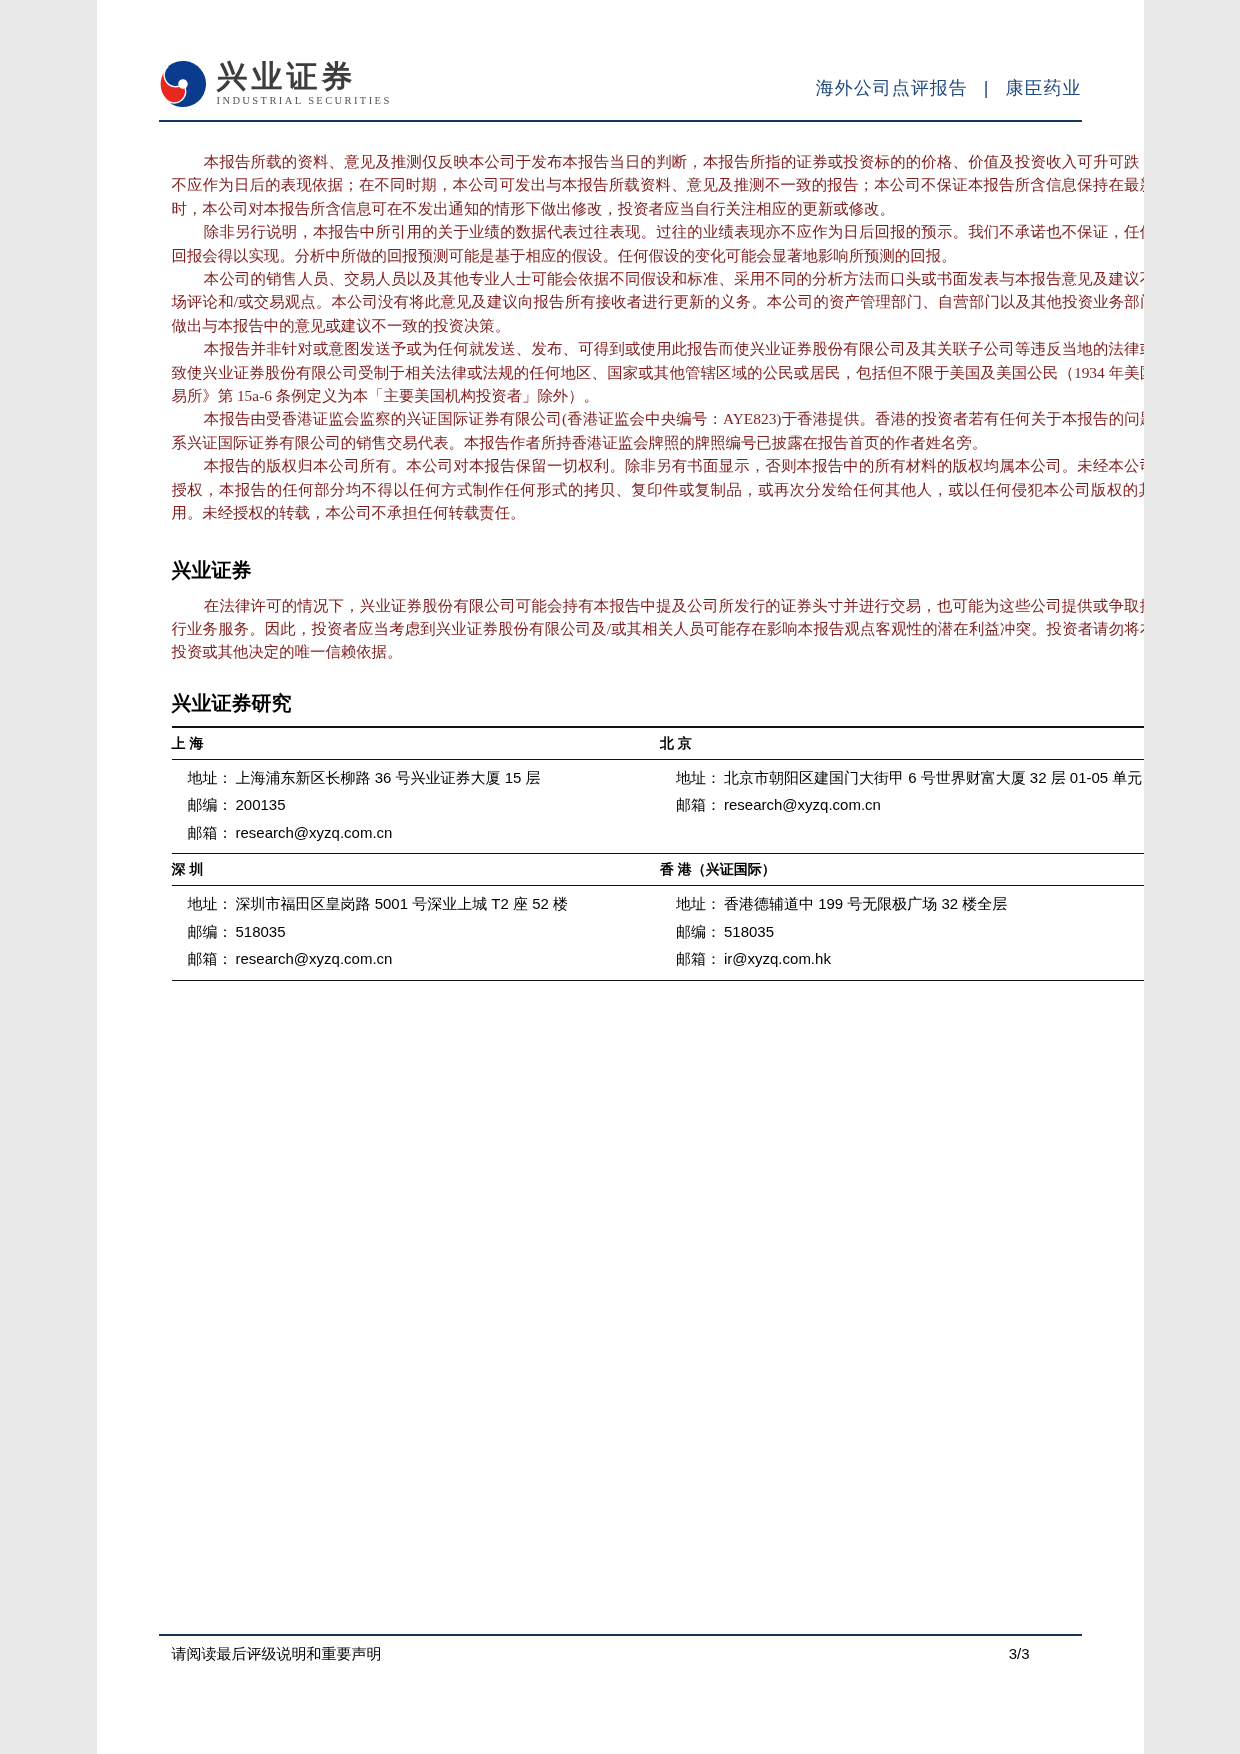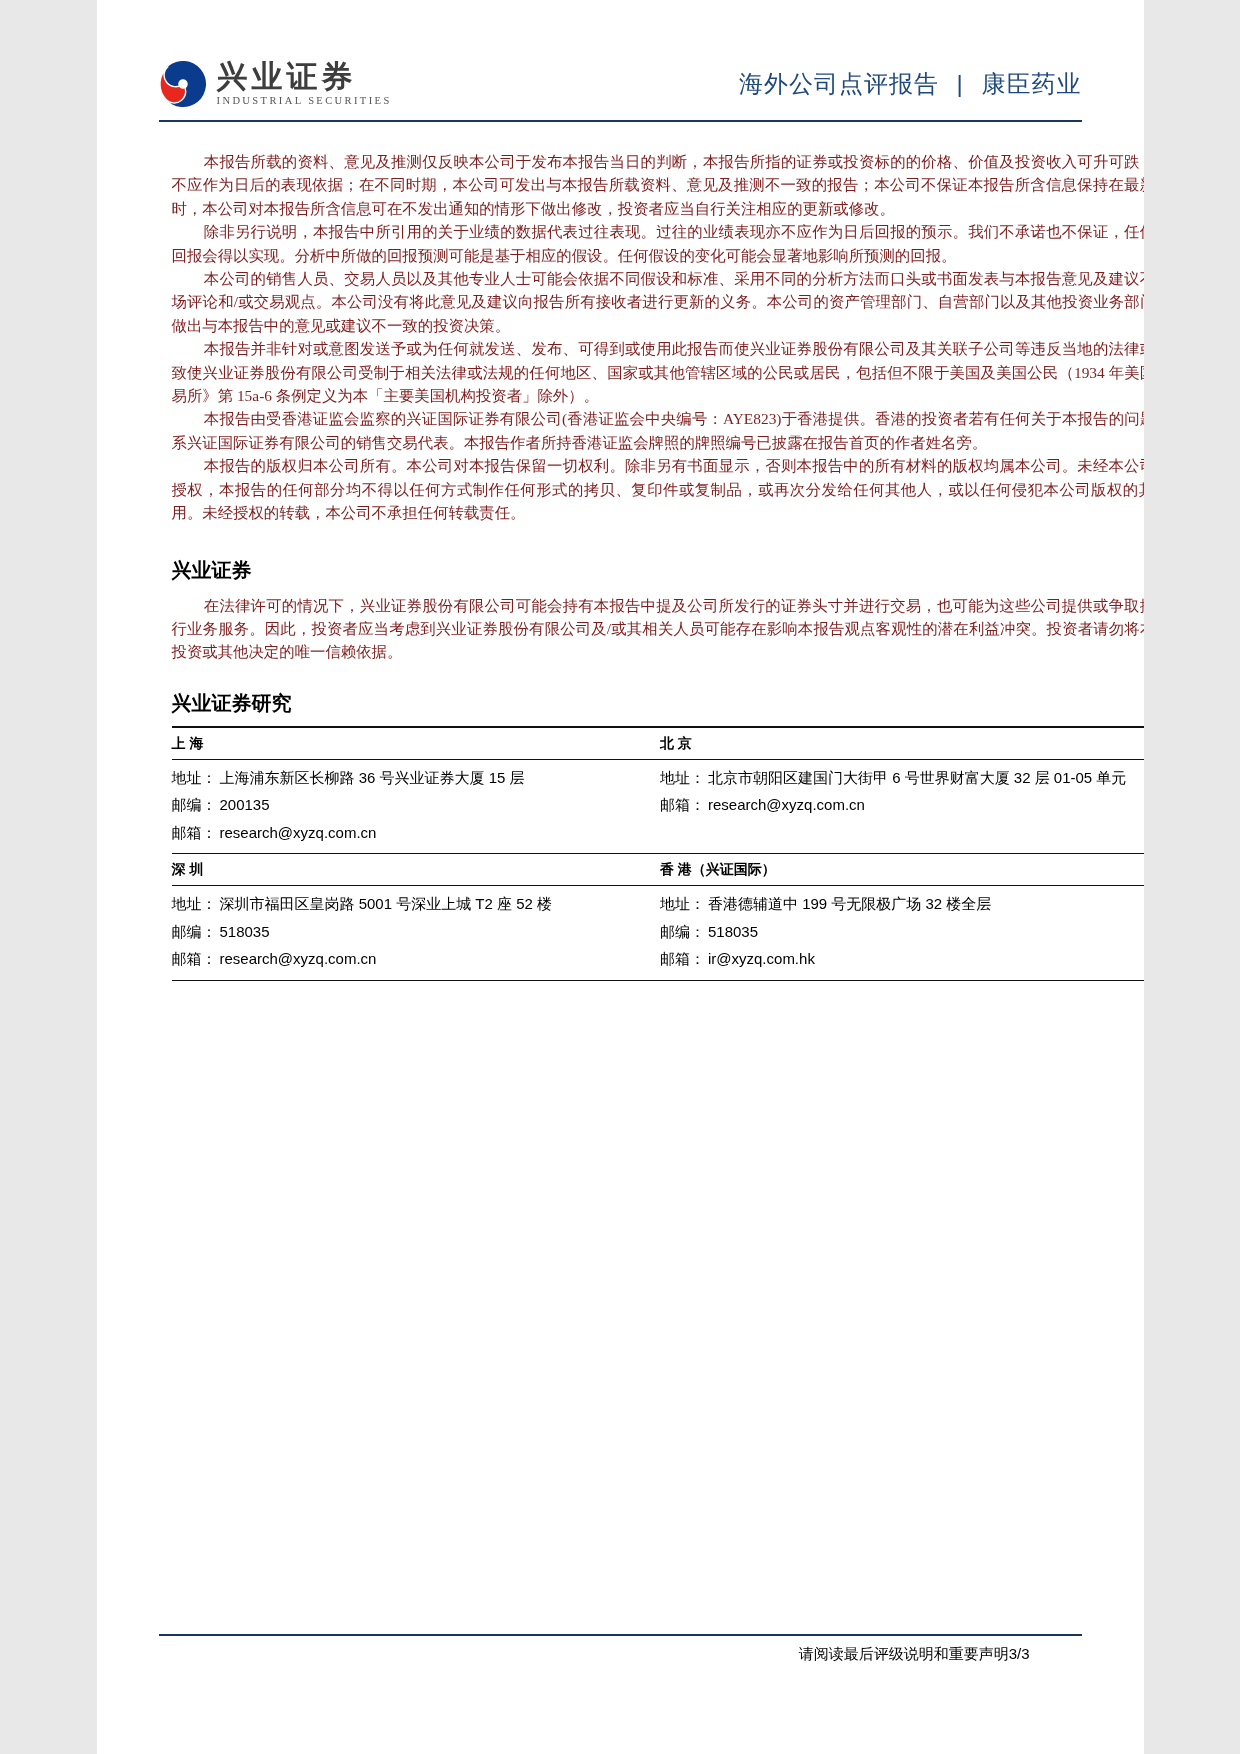--- a/index.html
+++ b/index.html
@@ -28,21 +28,21 @@
   .logo-text { display: flex; flex-direction: column; line-height: 1; }
   .logo-cn {
     font-family: "Liberation Serif", "DejaVu Serif", serif;
     font-weight: bold; font-size: 31px; color: #3d3d3d; letter-spacing: 4px;
   }
   .logo-en {
     font-family: "Liberation Serif", "DejaVu Serif", serif;
     font-size: 10.5px; color: #555; letter-spacing: 2.4px; margin-top: 4px;
   }
   .header-right {
-    font-size: 24px; color: #1F497D; padding-bottom: 8px; letter-spacing: 1px;
+    font-size: 18px; color: #1F497D; padding-bottom: 8px; letter-spacing: 1px;
   }
   .header-right .sep { margin: 0 10px; color: #1F497D; }
 
   
   .body-text {
     position: absolute; top: 150px; left: 75px; width: 1046px;
   }
   p.para {
     margin: 0; font-size: 15.4px; line-height: 23.4px;
     text-align: justify; text-indent: 2.1em; color: #7f1d1d; font-family: Liberation Serif, serif;
@@ -56,29 +56,29 @@
   }
 
   
   .office-table { width: 100%; font-size: 15px; }
   .city-row { display: flex; font-weight: bold; font-size: 14px; padding: 7px 0 6px 0; }
   .city-row .city-l { width: 46.7%; }
   .city-row .city-r { width: 53.3%; }
   .detail-row { display: flex; border-top: 1.6px solid #111; padding: 4px 0 7px 0; }
   .detail-row .col-l { width: 46.7%; }
   .detail-row .col-r { width: 53.3%; }
-  .detail-line { line-height: 27.5px; white-space: nowrap; }
+  .detail-line { line-height: 27.5px; white-space: nowrap; margin-left: 16px; }
   .detail-line .lbl { margin-right: 3px; }
   .table-bottom { border-top: 1.6px solid #111; height: 0; }
 
   
   .footer {
     position: absolute; left: 62px; right: 62px; top: 1634px;
     border-top: 2px solid #17375E;
-    display: flex; justify-content: flex-end;
+    display: flex; justify-content: space-between;
     padding: 9px 52px 0 13px;
     font-size: 15px; color: #000;
   }
 </style>
 </head>
 <body>
 
 <div class="page">
 
   <div class="header">

